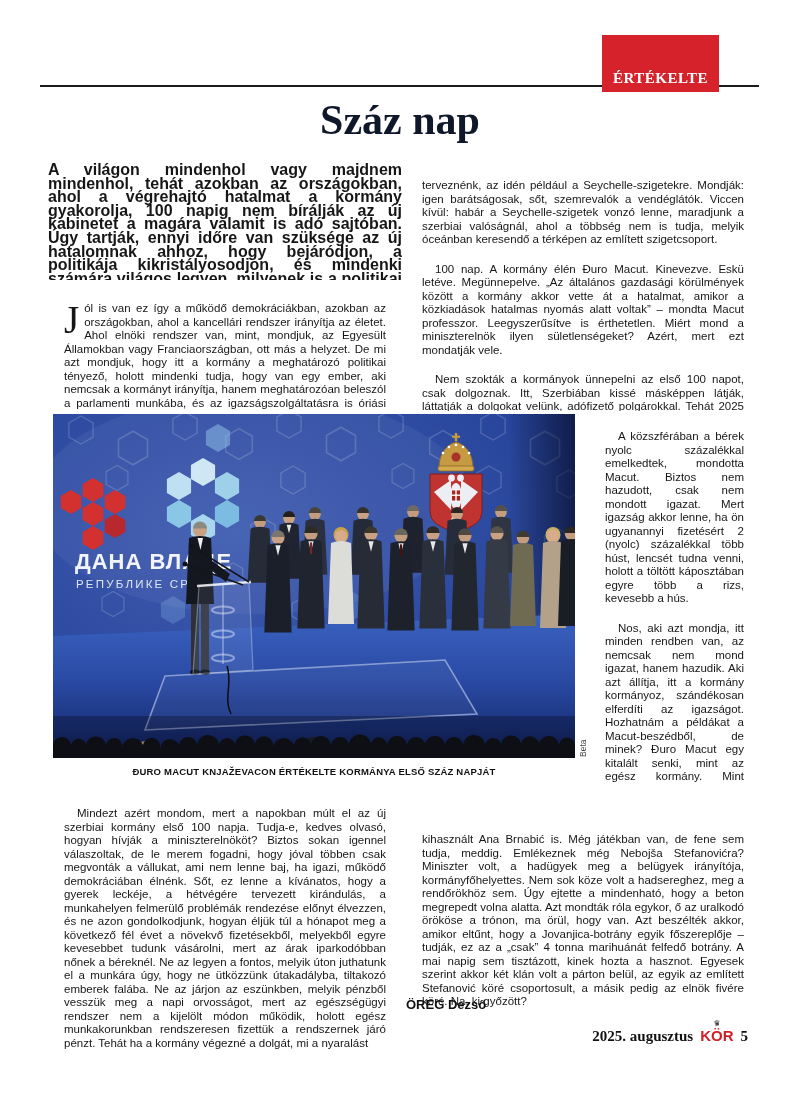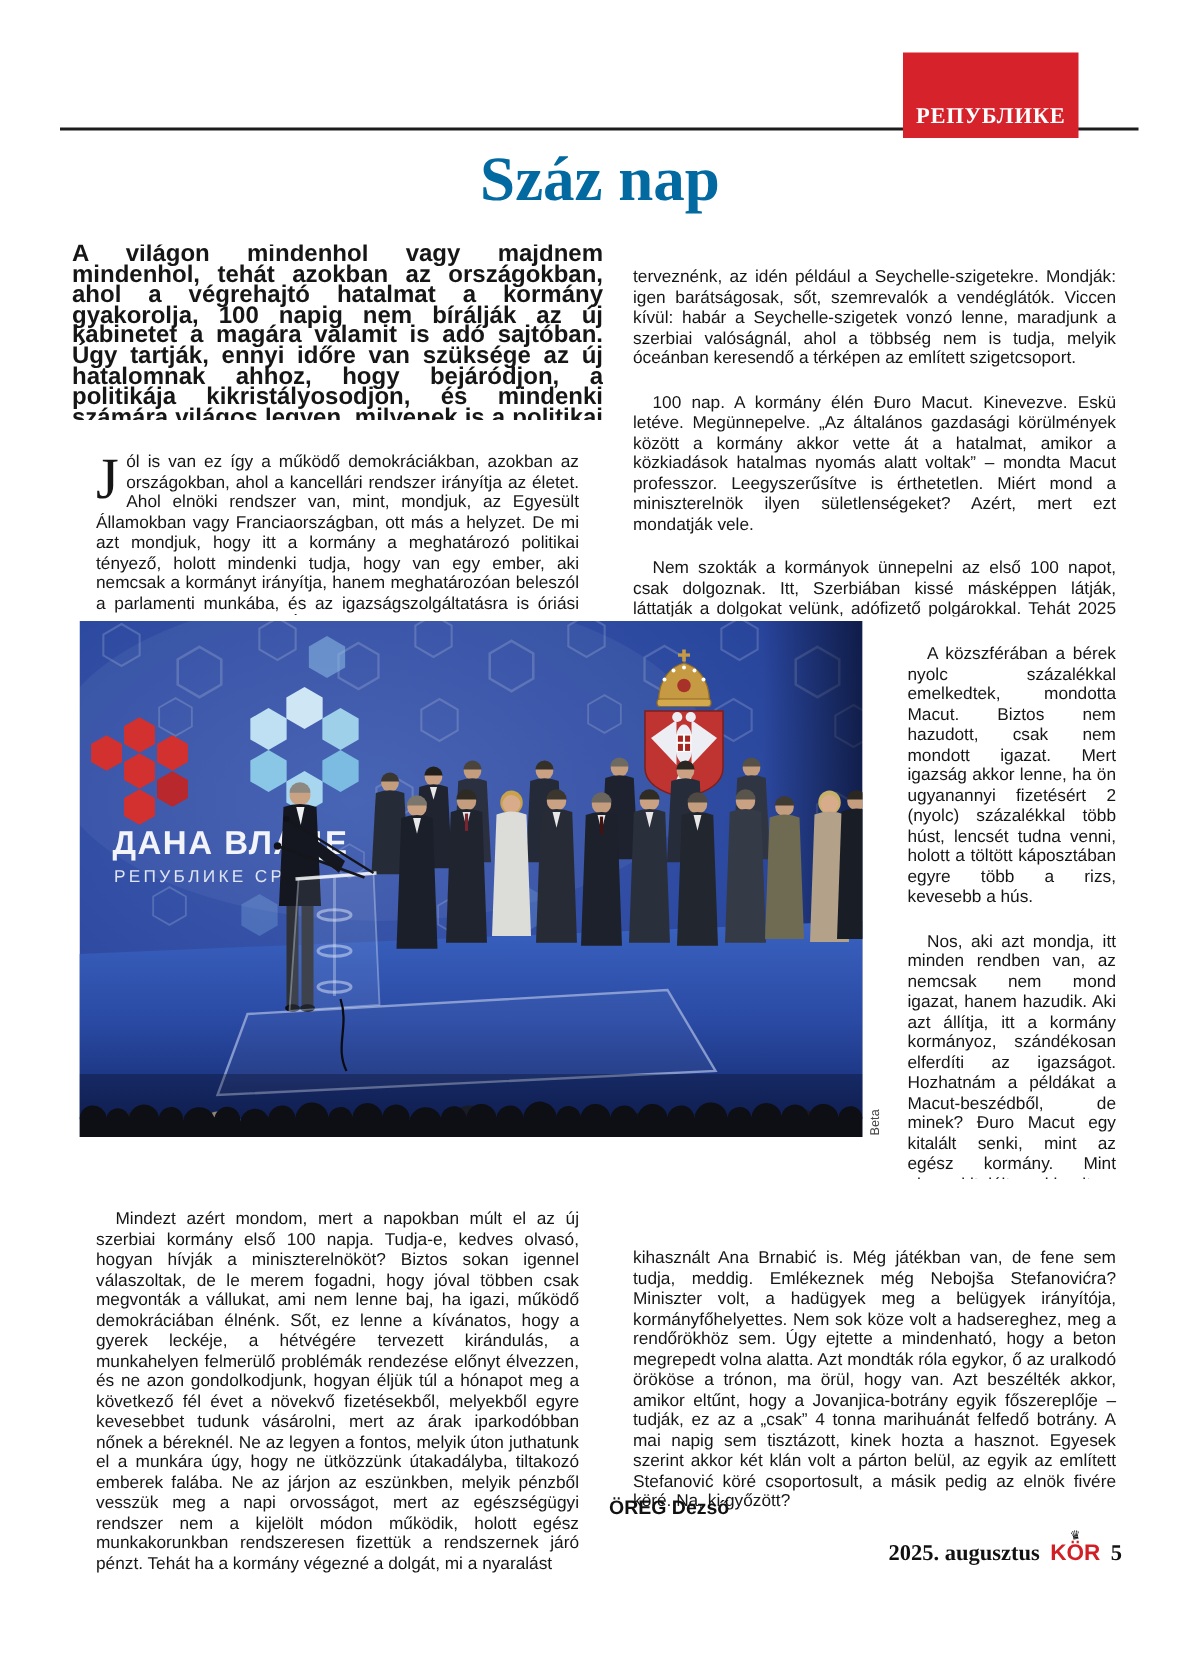--- a/index.html
+++ b/index.html
@@ -4,21 +4,21 @@
 <style>
   html,body{margin:0;padding:0;background:#e8e8e8;}
   .page{position:relative;width:800px;height:1102px;background:#ffffff;overflow:hidden;
         font-family:"Liberation Sans",sans-serif;color:#161616;}
   .rule{position:absolute;left:40px;top:85px;width:719px;height:2px;background:#1c1c1c;}
   .badge{position:absolute;left:602px;top:35px;width:117px;height:57px;background:#d6222b;
          color:#fff;font-family:"Liberation Serif",serif;font-weight:bold;font-size:15px;
          letter-spacing:0.5px;display:flex;align-items:flex-end;justify-content:center;
          padding-bottom:5px;box-sizing:border-box;}
   .title{position:absolute;left:0;top:96px;width:800px;text-align:center;
-         font-family:"Liberation Serif",serif;font-weight:bold;font-size:42px;color:#0369a1;}
+         font-family:"Liberation Serif",serif;font-weight:bold;font-size:42px;color:#0f172a;}
   .col{position:absolute;text-align:justify;font-size:11.5px;line-height:13.5px;overflow:hidden;}
   .col p{margin:16px;}
   .col p.ind{text-indent:13px;}
   .lead{font-weight:bold;font-size:16px;line-height:13.6px;}
   .dropcap{float:left;font-family:"Liberation Serif",serif;font-size:39px;line-height:33px;
            padding:1px 5px 0 0;}
   .photo{position:absolute;left:53px;top:414px;width:522px;height:344px;}
   .caption{position:absolute;left:53px;top:766px;width:522px;text-align:center;
            font-weight:bold;font-size:9.5px;letter-spacing:0.2px;color:#111;}
   .credit{position:absolute;left:578px;top:757px;font-size:8.5px;color:#444;
@@ -32,21 +32,21 @@
   .kor-mark{position:absolute;top:-8px;left:50%;transform:translateX(-50%) rotate(-10deg);
             font-size:8px;color:#111;font-family:"DejaVu Sans",sans-serif;}
   svg text{font-family:"Liberation Sans",sans-serif;}
 </style>
 </head>
 <body>
 
 <div class="page">
 
   <div class="rule"></div>
-  <div class="badge">РЕПУБЛИКЕ</div>
+  <div class="badge">ÉRTÉKELTE</div>
   <h1 class="title" style="margin:0;">Száz nap</h1>
 
   <div class="col lead" style="left:48px;top:163px;width:354px;height:117px;">A világon mindenhol vagy majdnem mindenhol, tehát azokban az országokban, ahol a végrehajtó hatalmat a kormány gyakorolja, 100 napig nem bírálják az új kabinetet a magára valamit is adó sajtóban. Úgy tartják, ennyi időre van szüksége az új hatalomnak ahhoz, hogy bejáródjon, a politikája kikristályosodjon, és mindenki számára világos legyen, milyenek is a politikai szándékai és a gazdasági céljai – ilyen a bevett szokás.</div>
   <div class="col" style="left:48px;top:286px;width:354px;height:124px;">
     <p><span class="dropcap">J</span><span>ól is van ez így a működő demokráciákban, azokban az országokban, ahol a kancellári rendszer irányítja az életet. Ahol elnöki rendszer van, mint, mondjuk, az Egyesült Államokban vagy Franciaországban, ott más a helyzet. De mi azt mondjuk, hogy itt a kormány a meghatározó politikai tényező, holott mindenki tudja, hogy van egy ember, aki nemcsak a kormányt irányítja, hanem meghatározóan beleszól a parlamenti munkába, és az igazságszolgáltatásra is óriási hatást gyakorol, ha akar. És akar, és meg is teheti.</span></p>
   </div>
 
   <div class="col" style="left:406px;top:163px;width:354px;height:248px;">
     <p>terveznénk, az idén például a Seychelle-szigetekre. Mondják: igen barátságosak, sőt, szemrevalók a vendéglátók. Viccen kívül: habár a Seychelle-szigetek vonzó lenne, maradjunk a szerbiai valóságnál, ahol a többség nem is tudja, melyik óceánban keresendő a térképen az említett szigetcsoport.</p>
     <p class="ind">100 nap. A kormány élén Đuro Macut. Kinevezve. Eskü letéve. Megünnepelve. „Az általános gazdasági körülmények között a kormány akkor vette át a hatalmat, amikor a közkiadások hatalmas nyomás alatt voltak” – mondta Macut professzor. Leegyszerűsítve is érthetetlen. Miért mond a miniszterelnök ilyen sületlenségeket? Azért, mert ezt mondatják vele.</p>
@@ -298,20 +298,21 @@
         <circle cx="260" cy="336" r="13" fill="#191c24"></circle>
           <circle cx="370" cy="340" r="12" fill="#14161d"></circle>
         <circle cx="480" cy="338" r="13" fill="#181a22"></circle>
         <circle cx="92" cy="336" r="9" fill="#8f8472"></circle>
           <circle cx="305" cy="338" r="8" fill="#b08e6d"></circle>
         <path d="M0,344 L0,333 a9,9 0 0 1 18,-2 a7,7 0 0 1 15,3 a10,10 0 0 1 20,-3 a8,8 0 0 1 16,2 a11,11 0 0 1 21,-2 a8,8 0 0 1 17,3 a10,10 0 0 1 19,-3 a9,9 0 0 1 18,2 a11,11 0 0 1 22,-2 a8,8 0 0 1 16,2 a10,10 0 0 1 20,-3 a9,9 0 0 1 18,3 a11,11 0 0 1 21,-2 a8,8 0 0 1 17,2 a10,10 0 0 1 20,-2 a9,9 0 0 1 18,2 a11,11 0 0 1 22,-3 a8,8 0 0 1 16,3 a10,10 0 0 1 20,-2 a9,9 0 0 1 18,2 a10,10 0 0 1 20,-2 a9,9 0 0 1 18,2 a11,11 0 0 1 22,-2 a8,8 0 0 1 16,2 a10,10 0 0 1 20,-3 a9,9 0 0 1 18,3 a10,10 0 0 1 20,-2 a8,8 0 0 1 16,1 L522,344 Z" fill="#0d0f15"></path>
       </g>
     </svg>
   </div>
   <div class="credit">Beta</div>
+  <div class="caption">ĐURO MACUT KNJAŽEVACON ÉRTÉKELTE KORMÁNYA ELSŐ SZÁZ NAPJÁT</div>
 
   <div class="col" style="left:48px;top:791px;width:354px;height:262px;">
     <p class="ind">Mindezt azért mondom, mert a napokban múlt el az új szerbiai kormány első 100 napja. Tudja-e, kedves olvasó, hogyan hívják a miniszterelnököt? Biztos sokan igennel válaszoltak, de le merem fogadni, hogy jóval többen csak megvonták a vállukat, ami nem lenne baj, ha igazi, működő demokráciában élnénk. Sőt, ez lenne a kívánatos, hogy a gyerek leckéje, a hétvégére tervezett kirándulás, a munkahelyen felmerülő problémák rendezése előnyt élvezzen, és ne azon gondolkodjunk, hogyan éljük túl a hónapot meg a következő fél évet a növekvő fizetésekből, melyekből egyre kevesebbet tudunk vásárolni, mert az árak iparkodóbban nőnek a béreknél. Ne az legyen a fontos, melyik úton juthatunk el a munkára úgy, hogy ne ütközzünk útakadályba, tiltakozó emberek falába. Ne az járjon az eszünkben, melyik pénzből vesszük meg a napi orvosságot, mert az egészségügyi rendszer nem a kijelölt módon működik, holott egész munkakorunkban rendszeresen fizettük a rendszernek járó pénzt. Tehát ha a kormány végezné a dolgát, mi a nyaralást</p>
   </div>
 
   <div class="col" style="left:406px;top:817px;width:354px;height:206px;">
     <p>kihasznált Ana Brnabić is. Még játékban van, de fene sem tudja, meddig. Emlékeznek még Nebojša Stefanovićra? Miniszter volt, a hadügyek meg a belügyek irányítója, kormányfőhelyettes. Nem sok köze volt a hadsereghez, meg a rendőrökhöz sem. Úgy ejtette a mindenható, hogy a beton megrepedt volna alatta. Azt mondták róla egykor, ő az uralkodó örököse a trónon, ma örül, hogy van. Azt beszélték akkor, amikor eltűnt, hogy a Jovanjica-botrány egyik főszereplője – tudják, ez az a „csak” 4 tonna marihuánát felfedő botrány. A mai napig sem tisztázott, kinek hozta a hasznot. Egyesek szerint akkor két klán volt a párton belül, az egyik az említett Stefanović köré csoportosult, a másik pedig az elnök fivére köré. Na, ki győzött?</p>
     <p class="ind" style="text-align:left;">Aki azt mondja, itt működik a jogállam, szándékosan hazudik.</p>
     <p class="ind" style="text-align:left;">Tehát elmúlott a 100 nap. Béke gyerek!</p>
   </div>

